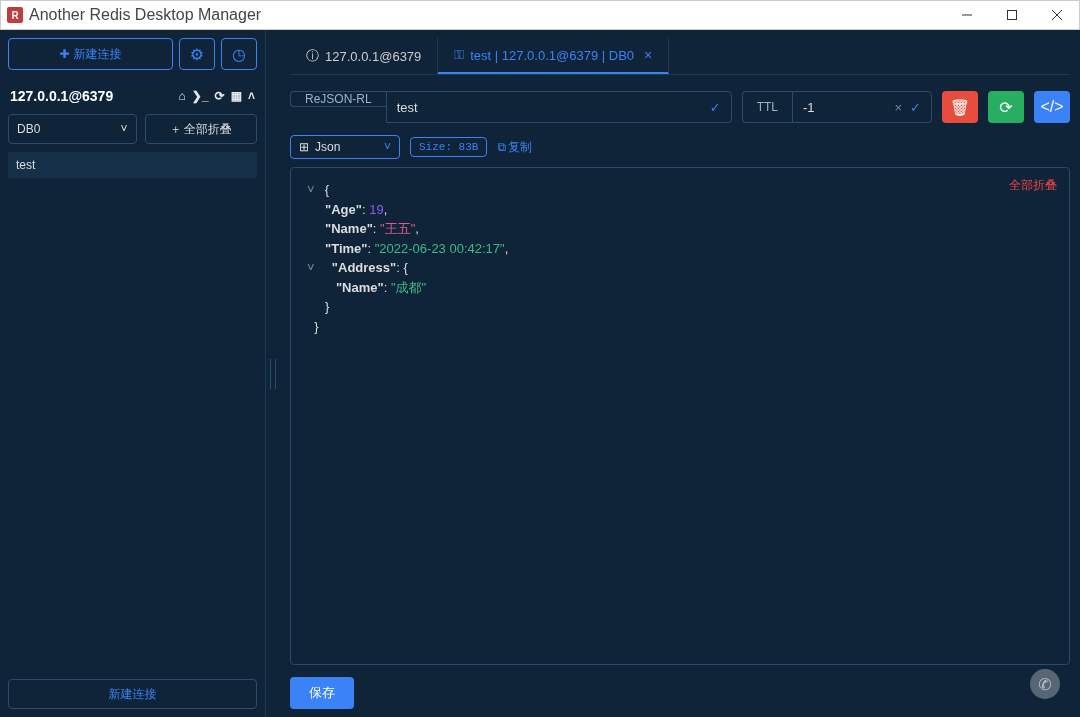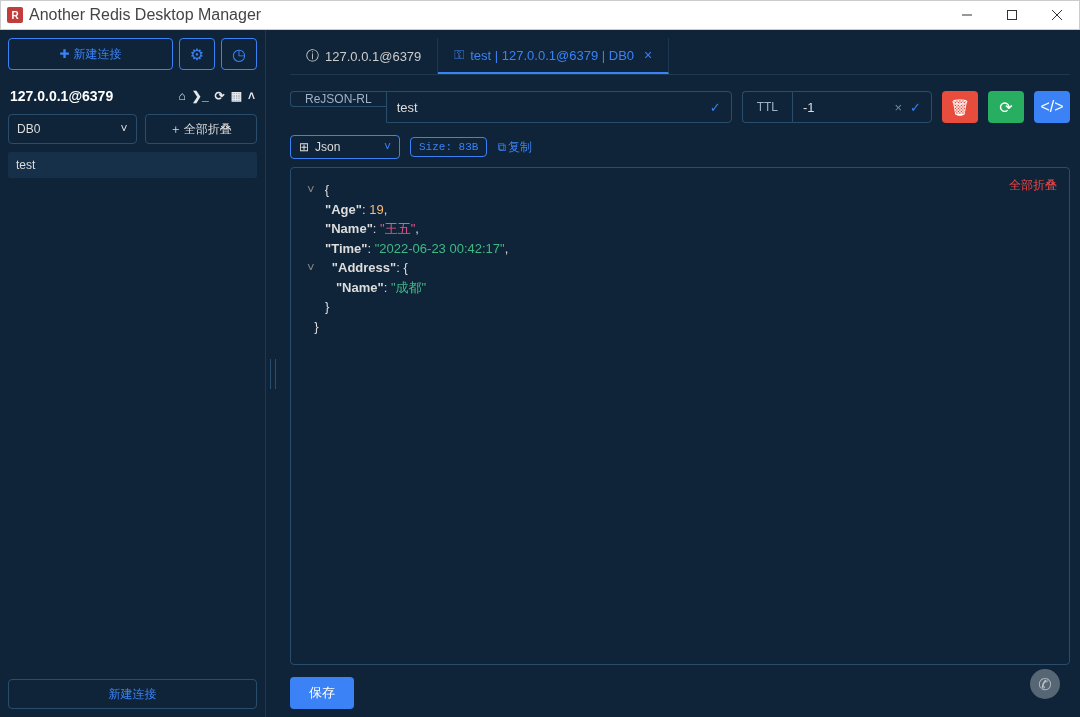--- a/index.html
+++ b/index.html
@@ -62,21 +62,21 @@
 .view-select { width: 110px; height: 24px; border: 1px solid #3b82f6; border-radius: 4px; color: #ddd; font-size: 12px; display: flex; align-items: center; padding: 0 8px; gap: 6px; justify-content: space-between; }
 .view-select-left { display: flex; align-items: center; gap: 6px; }
 .size-badge { height: 20px; border: 1px solid #3b82f6; border-radius: 4px; padding: 0 8px; color: #3b82f6; font-size: 11px; display: flex; align-items: center; font-family: Liberation Mono, monospace; }
 .copy-link { color: #3b82f6; font-size: 12px; display: flex; align-items: center; gap: 2px; }
 
 .json-viewer { flex: 1; border: 1px solid #2a4d6b; border-radius: 4px; margin-top: 8px; padding: 12px 16px; position: relative; font-family: Consolas, monospace; font-size: 13px; line-height: 1.5; color: #ddd; overflow: auto; }
 .collapse-all { position: absolute; top: 8px; right: 12px; color: #ef4444; font-size: 12px; font-family: "Microsoft YaHei"; }
 .json-line { white-space: pre; }
 .toggle { color: #888; cursor: pointer; display: inline-block; width: 14px; }
 .j-key { color: #ddd; font-weight: bold; }
-.j-num { color: #fdba74; }
+.j-num { color: #8b5cf6; }
 .j-str-cn { color: #e0598b; }
 .j-str-time { color: #3fb984; }
 .j-str2 { color: #3fb984; }
 .j-punct { color: #ddd; }
 
 .save-btn { width: 64px; height: 32px; background: #3b82f6; color: #fff; border-radius: 4px; font-size: 13px; display: flex; align-items: center; justify-content: center; margin-top: 12px; }
 
 .watermark { position: absolute; right: 20px; bottom: 18px; color: rgba(255,255,255,0.6); font-size: 20px; display: flex; align-items: center; gap: 8px; font-style: italic; }
 .wm-icon { width: 30px; height: 30px; border-radius: 50%; background: rgba(255,255,255,0.3); display: flex; align-items: center; justify-content: center; font-size: 16px; font-style: normal; }
 

